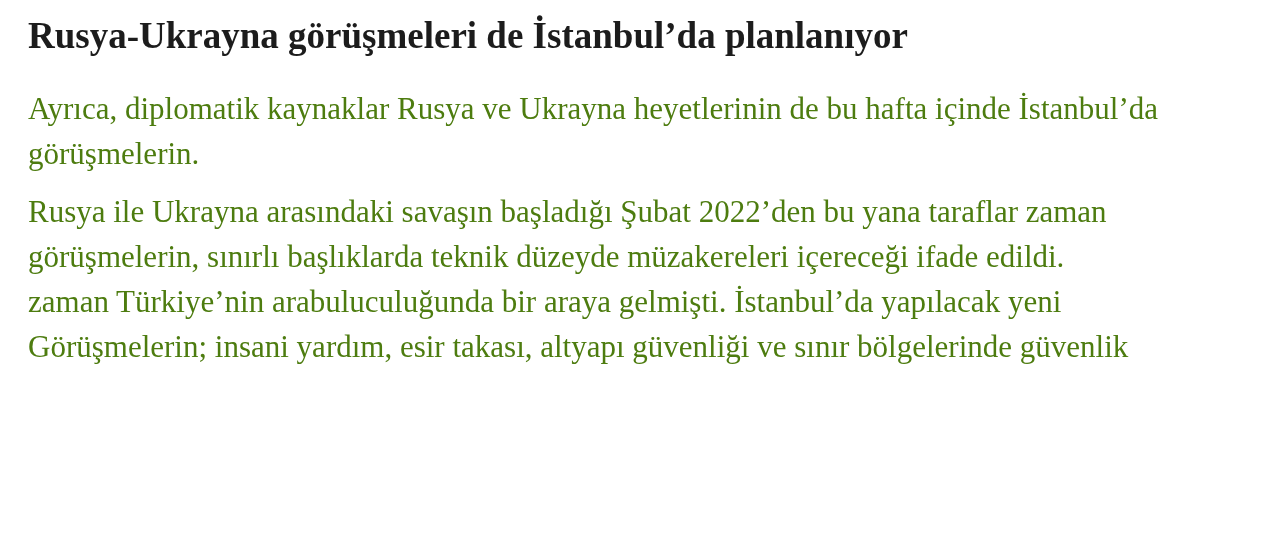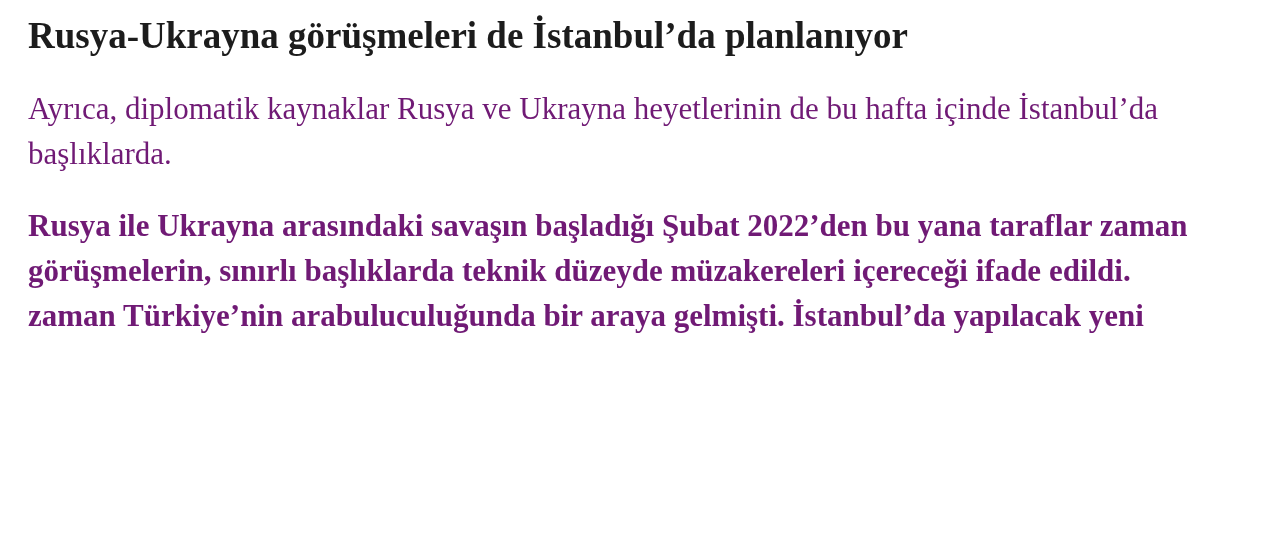--- a/index.html
+++ b/index.html
@@ -24,44 +24,44 @@
     font-weight: 700;
     font-size: 37px;
     line-height: 52px;
     color: #1c1c1c;
     white-space: nowrap;
   }
   .paragraph {
     margin: 0;
   }
   .paragraph + .paragraph {
-    margin-top: 27px;
-    font-weight: bold;
+    margin-top: 13px;
   }
   .text-line {
     font-size: 31px;
     line-height: 45px;
-    color: #701a75;
+    color: #4d7c0f;
     white-space: nowrap;
     overflow: hidden;
   }
 </style>
 </head>
 <body>
 
 <div class="page">
   <main class="article">
 
     <h1 class="article-title">Rusya-Ukrayna görüşmeleri de İstanbul’da planlanıyor</h1>
 
     <section class="paragraph">
       <div class="text-line">Ayrıca, diplomatik kaynaklar Rusya ve Ukrayna heyetlerinin de bu hafta içinde İstanbul’da</div>
-      <div class="text-line">başlıklarda.</div>
+      <div class="text-line">görüşmelerin.</div>
     </section>
 
     <section class="paragraph">
       <div class="text-line">Rusya ile Ukrayna arasındaki savaşın başladığı Şubat 2022’den bu yana taraflar zaman</div>
       <div class="text-line">görüşmelerin, sınırlı başlıklarda teknik düzeyde müzakereleri içereceği ifade edildi.</div>
       <div class="text-line">zaman Türkiye’nin arabuluculuğunda bir araya gelmişti. İstanbul’da yapılacak yeni</div>
+      <div class="text-line">Görüşmelerin; insani yardım, esir takası, altyapı güvenliği ve sınır bölgelerinde güvenlik</div>
     </section>
 
   </main>
 </div>
 
 </body></html>

